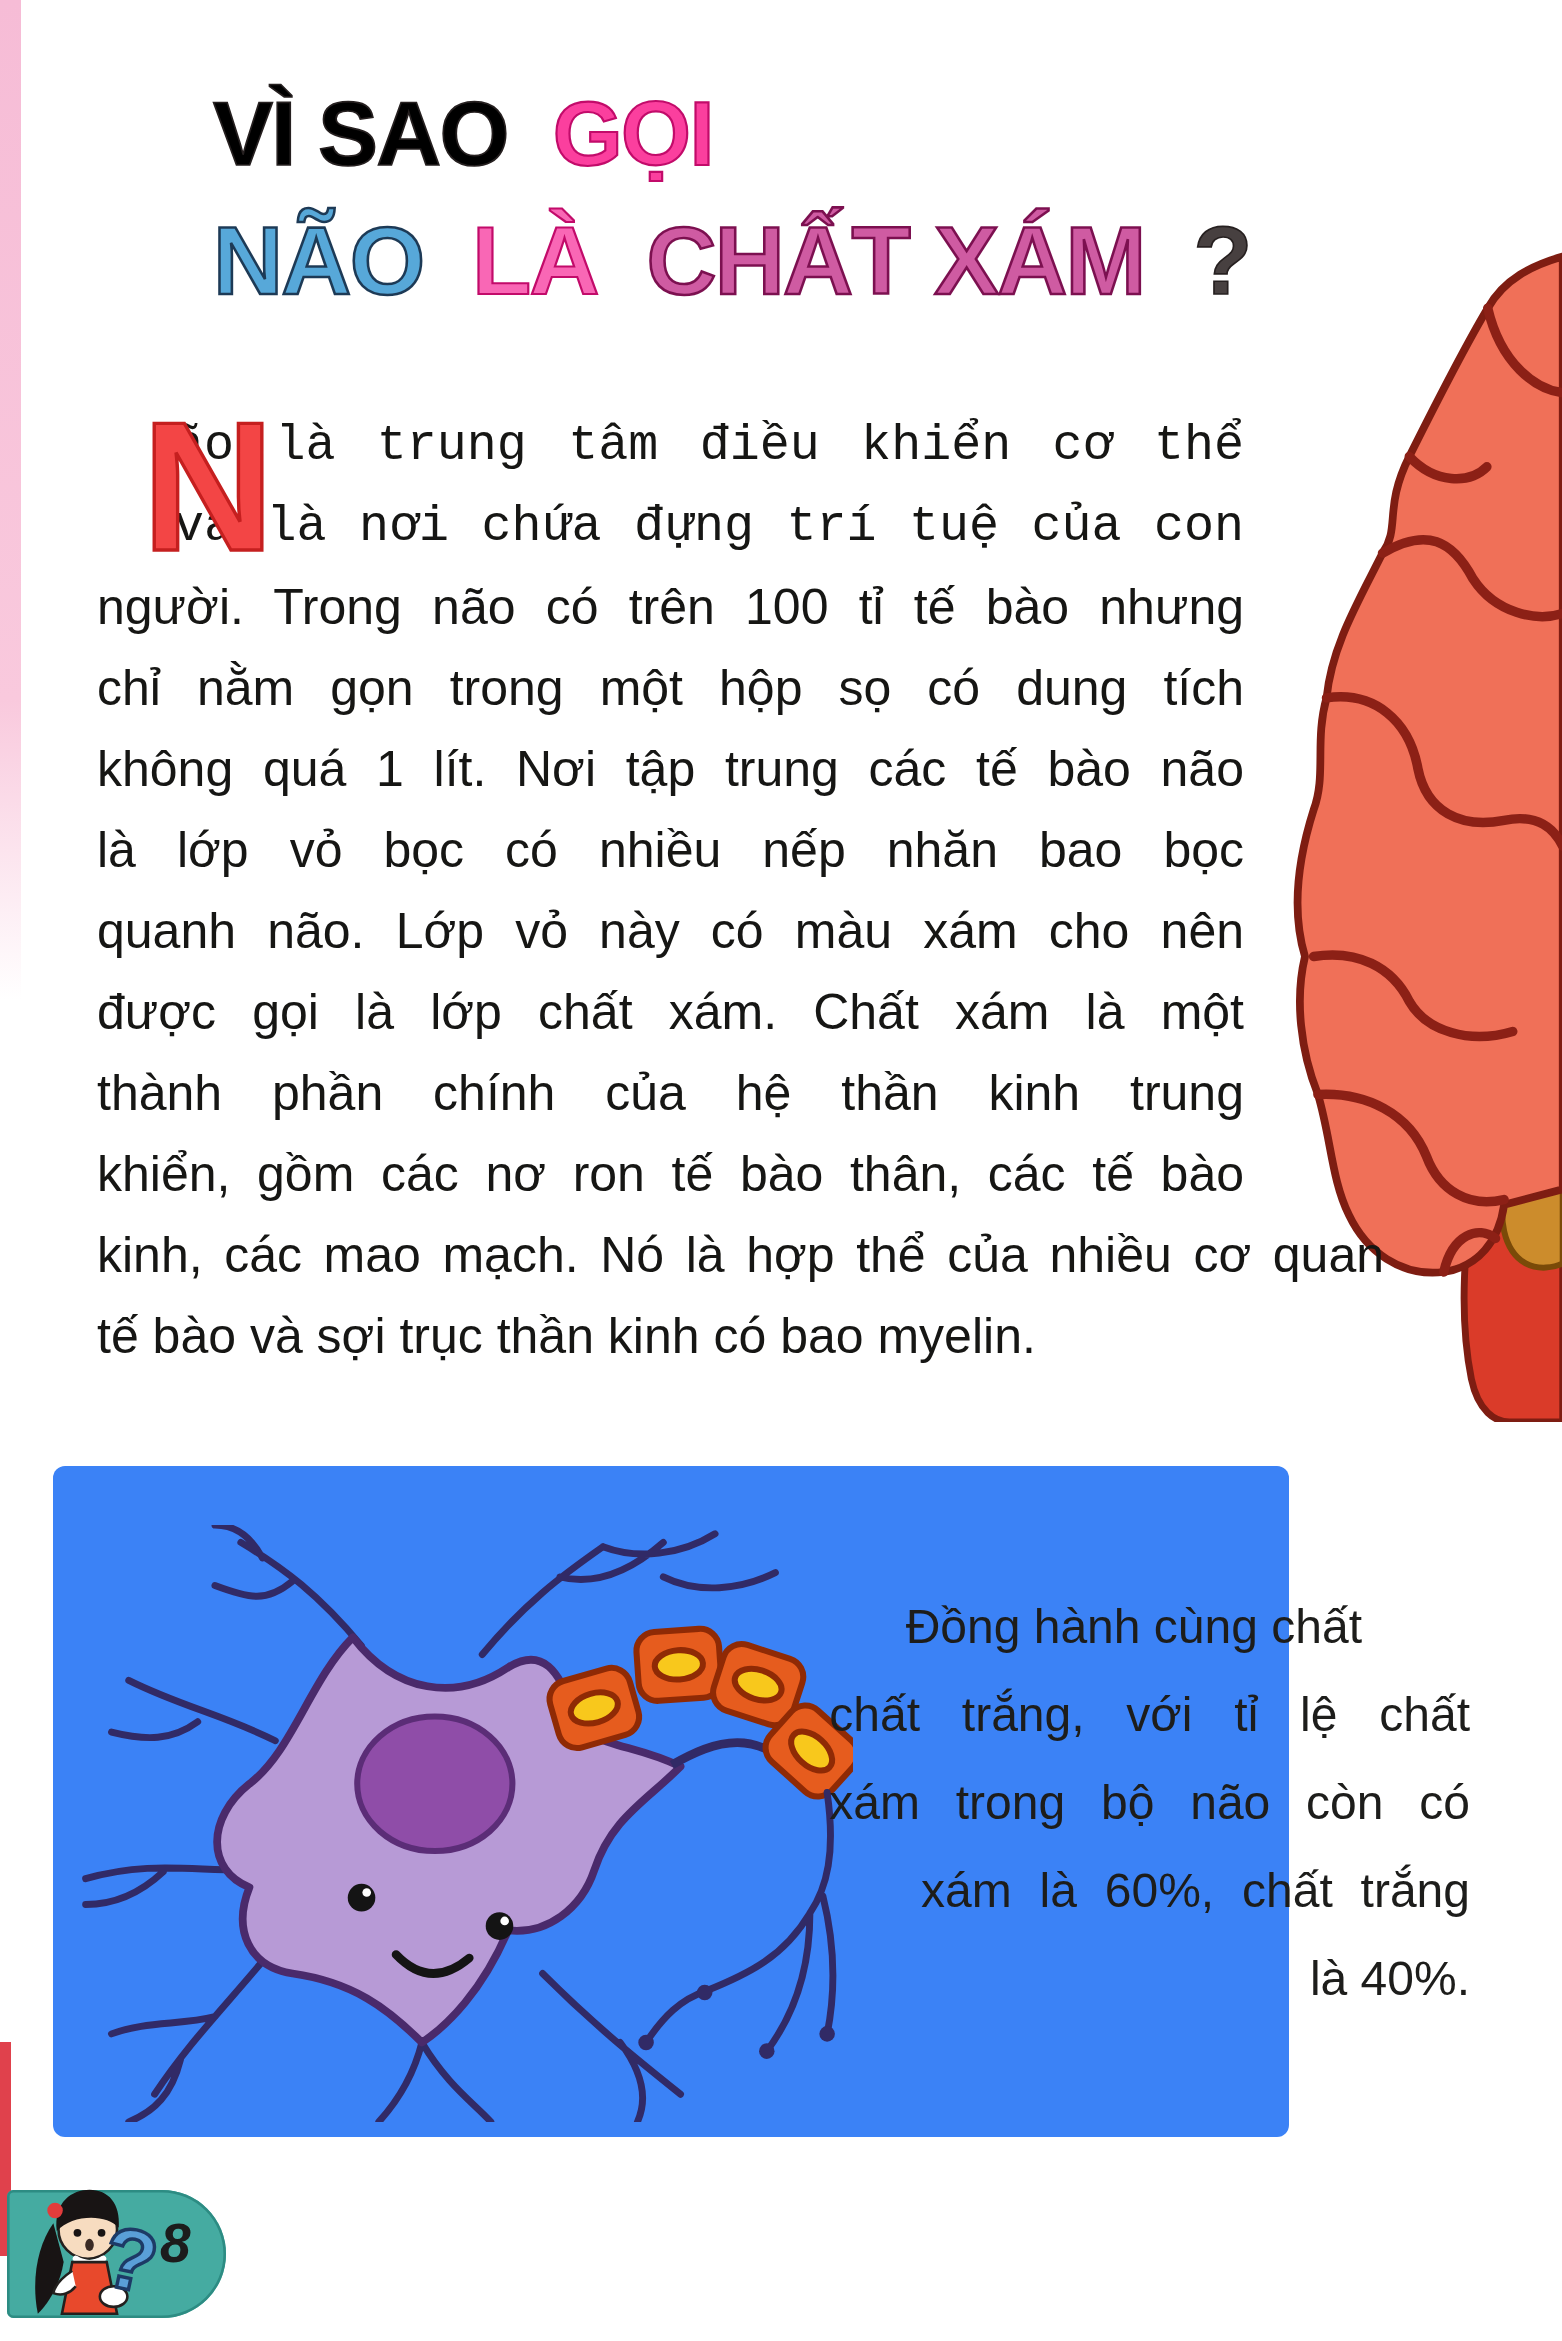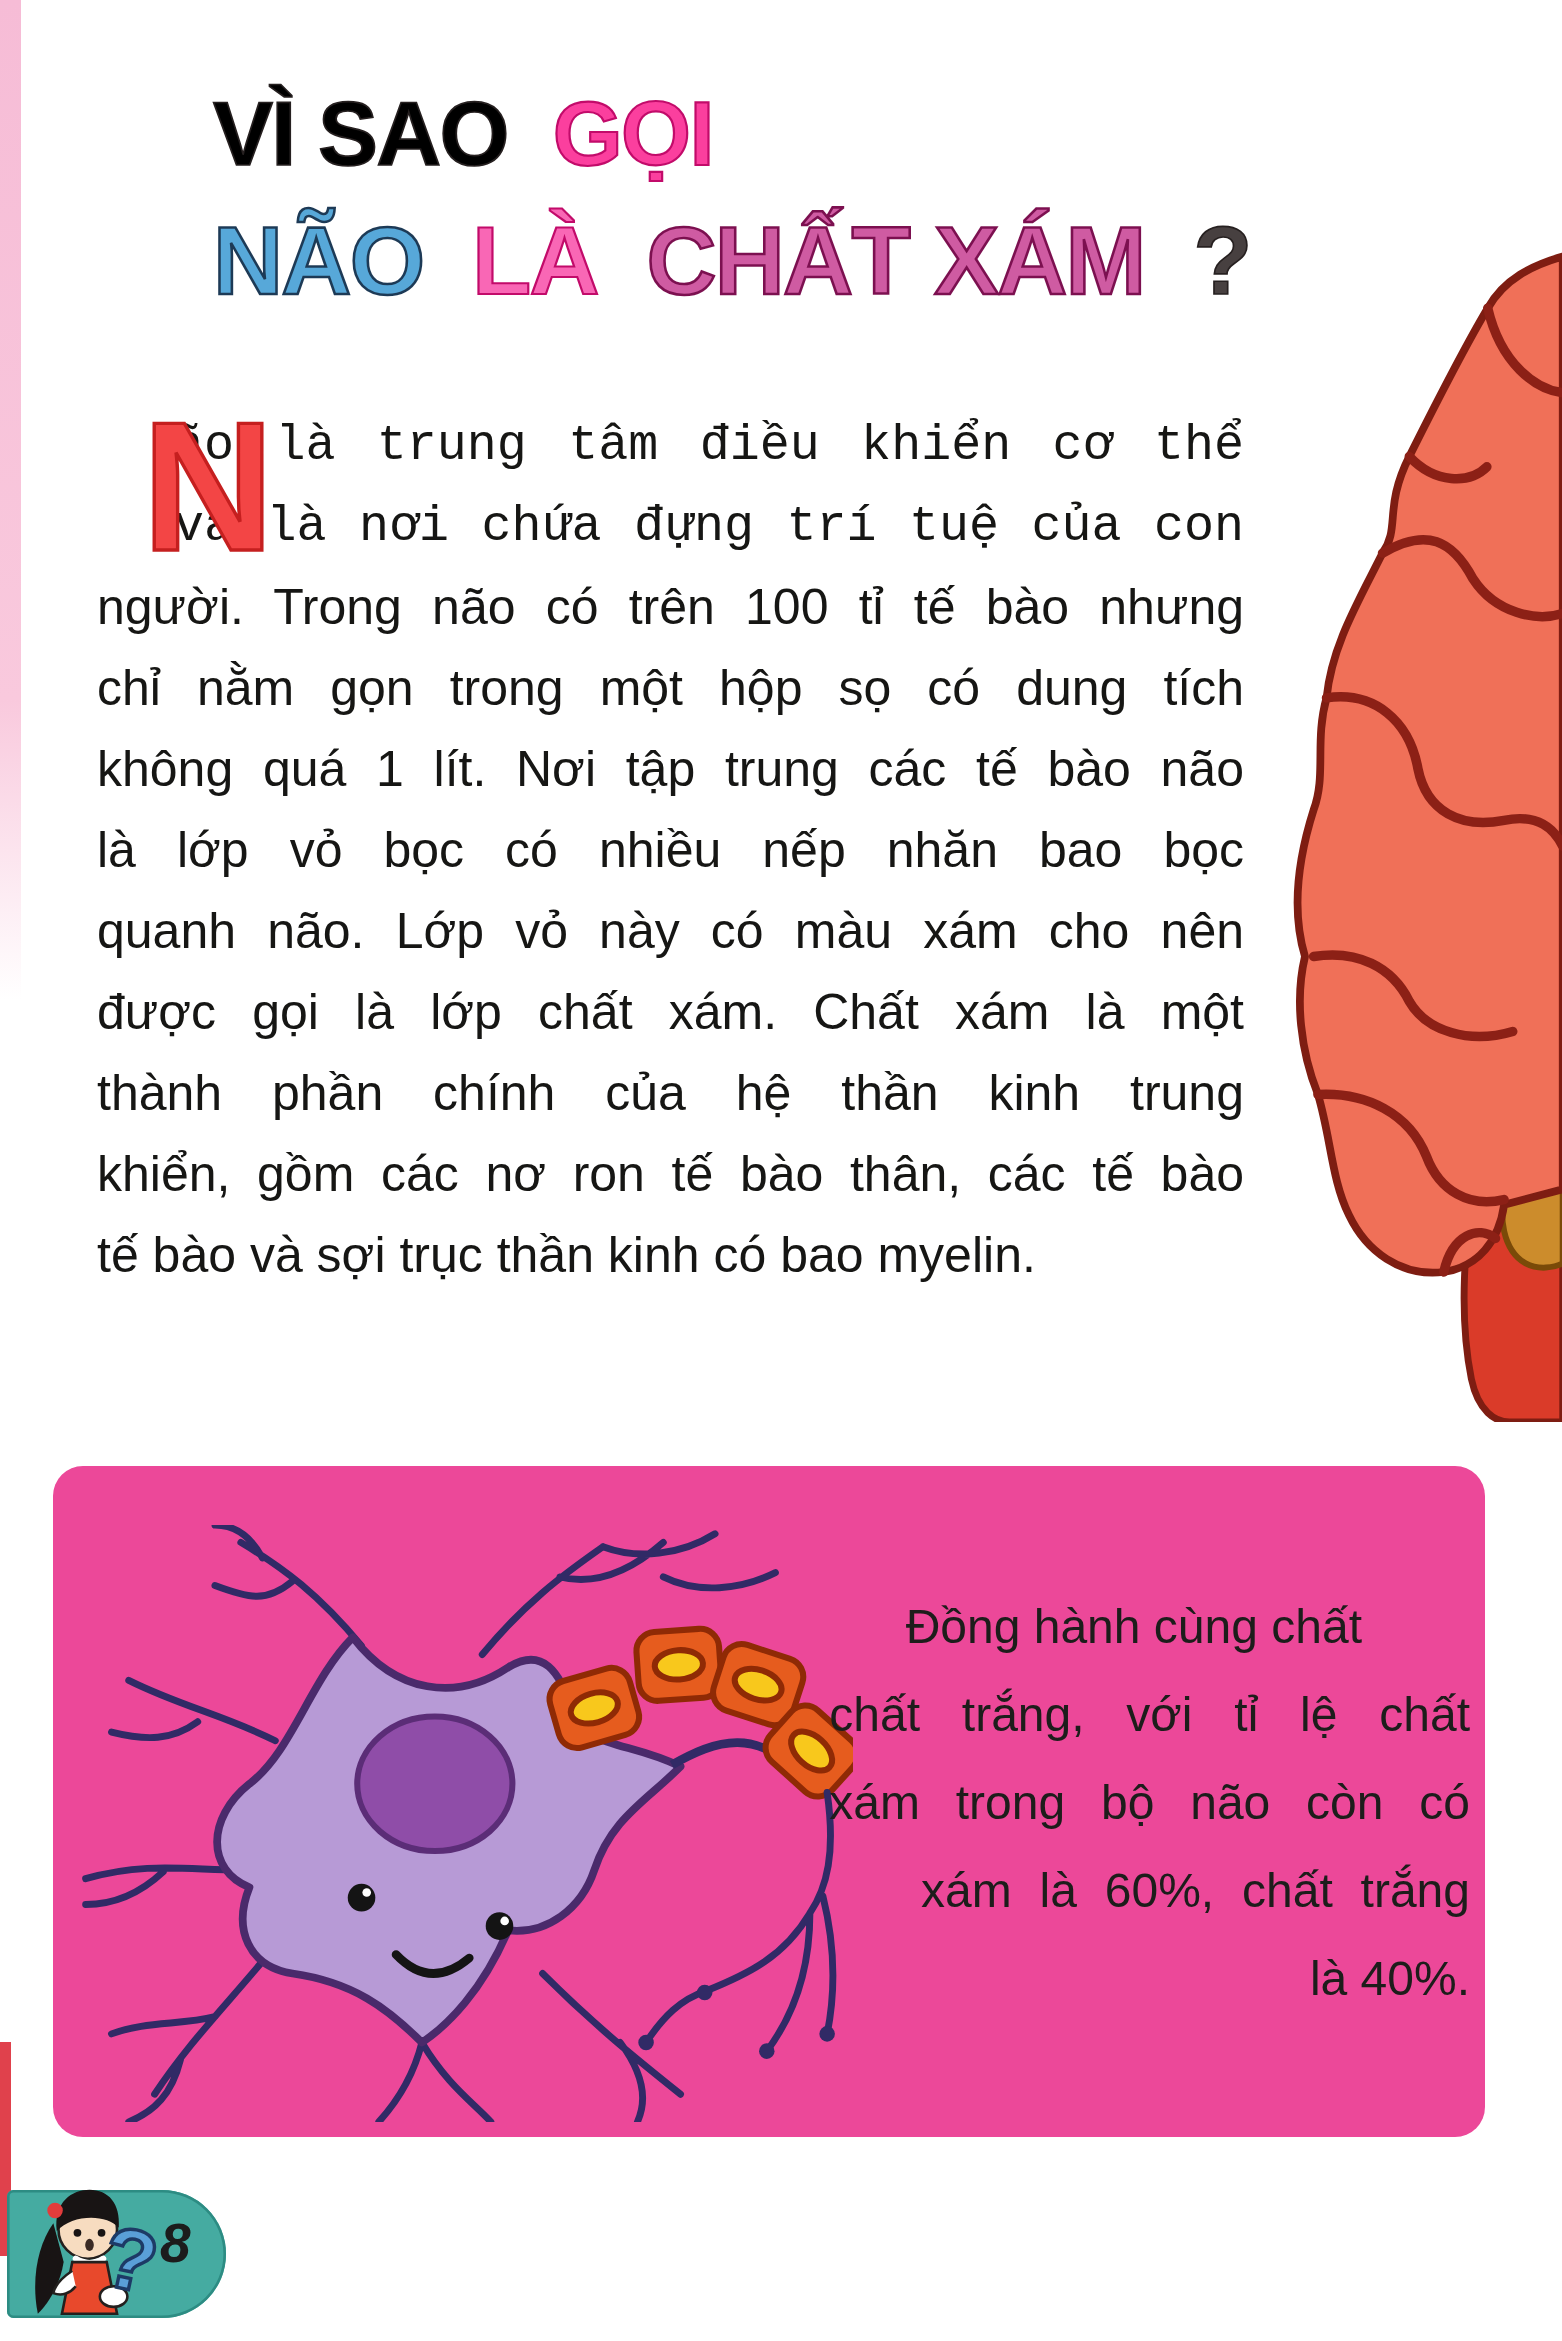--- a/index.html
+++ b/index.html
@@ -45,22 +45,22 @@
     height:81px;line-height:81px;white-space:nowrap;
     text-align:justify;text-align-last:justify;
   }
   .bl.ind{margin-left:77px;font-family:Liberation Mono, monospace;}
   .bl.wide{width:1287px;}
   .bl.last{text-align:left;text-align-last:left;}
   
   .brain-svg{position:absolute;left:1278px;top:241px;width:285px;height:1181px;}
   
   .factbox{
-    position:absolute;left:53px;top:1466px;width:1432px;height:671px;
-    background:#ec4899;border-radius:30px;
+    position:absolute;left:53px;top:1466px;width:1236px;height:671px;
+    background:#3b82f6;border-radius:12px;
   }
   .neuron-svg{position:absolute;left:24px;top:59px;width:776px;height:597px;}
   .fb-text{
     position:absolute;left:766px;top:117px;width:651px;
     font-size:48px;font-weight:500;color:#1d1d1b;
   }
   .fl{height:88px;line-height:88px;white-space:nowrap;}
   .fl1{text-align:right;padding-right:108px;}
   .fl2,.fl3{padding-left:10.3px;text-align:justify;text-align-last:justify;}
   .fl4{padding-left:102px;text-align:justify;text-align-last:justify;}
@@ -125,20 +125,21 @@
     <div class="bl ind">ão là trung tâm điều khiển cơ thể</div>
     <div class="bl ind">và là nơi chứa đựng trí tuệ của con</div>
     <div class="bl">người. Trong não có trên 100 tỉ tế bào nhưng</div>
     <div class="bl">chỉ nằm gọn trong một hộp sọ có dung tích</div>
     <div class="bl">không quá 1 lít. Nơi tập trung các tế bào não</div>
     <div class="bl">là lớp vỏ bọc có nhiều nếp nhăn bao bọc</div>
     <div class="bl">quanh não. Lớp vỏ này có màu xám cho nên</div>
     <div class="bl">được gọi là lớp chất xám. Chất xám là một</div>
     <div class="bl">thành phần chính của hệ thần kinh trung</div>
     <div class="bl">khiển, gồm các nơ ron tế bào thân, các tế bào</div>
+    <div class="bl wide">kinh, các mao mạch. Nó là hợp thể của nhiều cơ quan</div>
     <div class="bl last">tế bào và sợi trục thần kinh có bao myelin.</div>
   </div>
 
   <div class="factbox">
 
     <svg class="neuron-svg" viewBox="0 0 900 692">
       <g fill="none" stroke="#312a66" stroke-width="8" stroke-linecap="round">
         <path d="M330,140 C280,80 240,50 190,20 M250,65 C220,90 200,85 160,70 M215,38 C200,10 180,0 160,0"></path>
         <path d="M470,150 C520,90 560,60 610,25 M560,60 C600,70 640,55 680,20 M610,25 C650,40 700,35 740,10 M680,60 C720,80 770,75 810,55"></path>
         <path d="M230,250 C170,220 120,210 60,180 M140,228 C110,250 80,250 40,240"></path>

